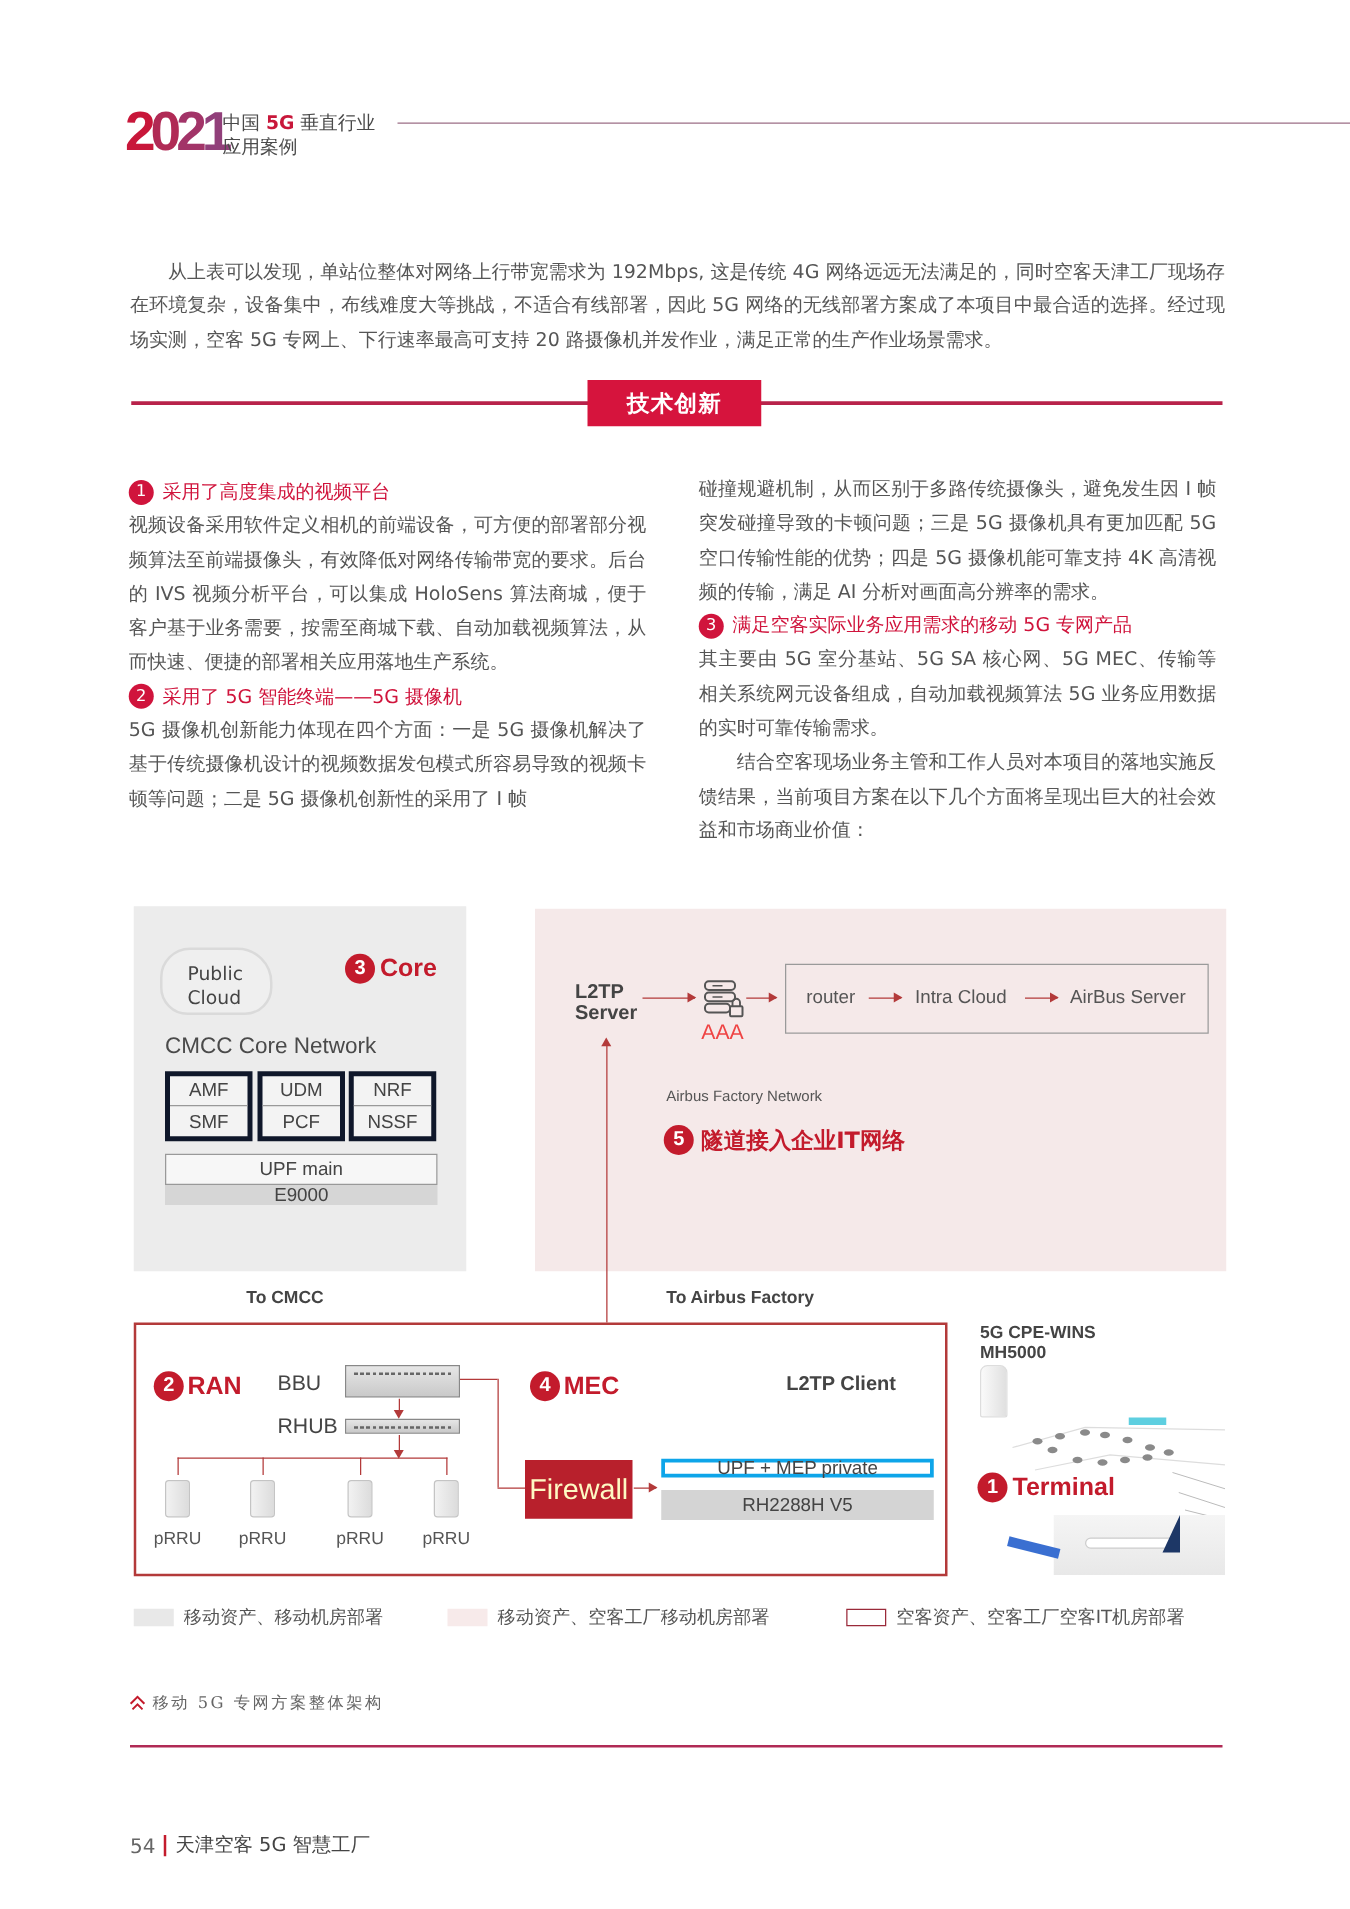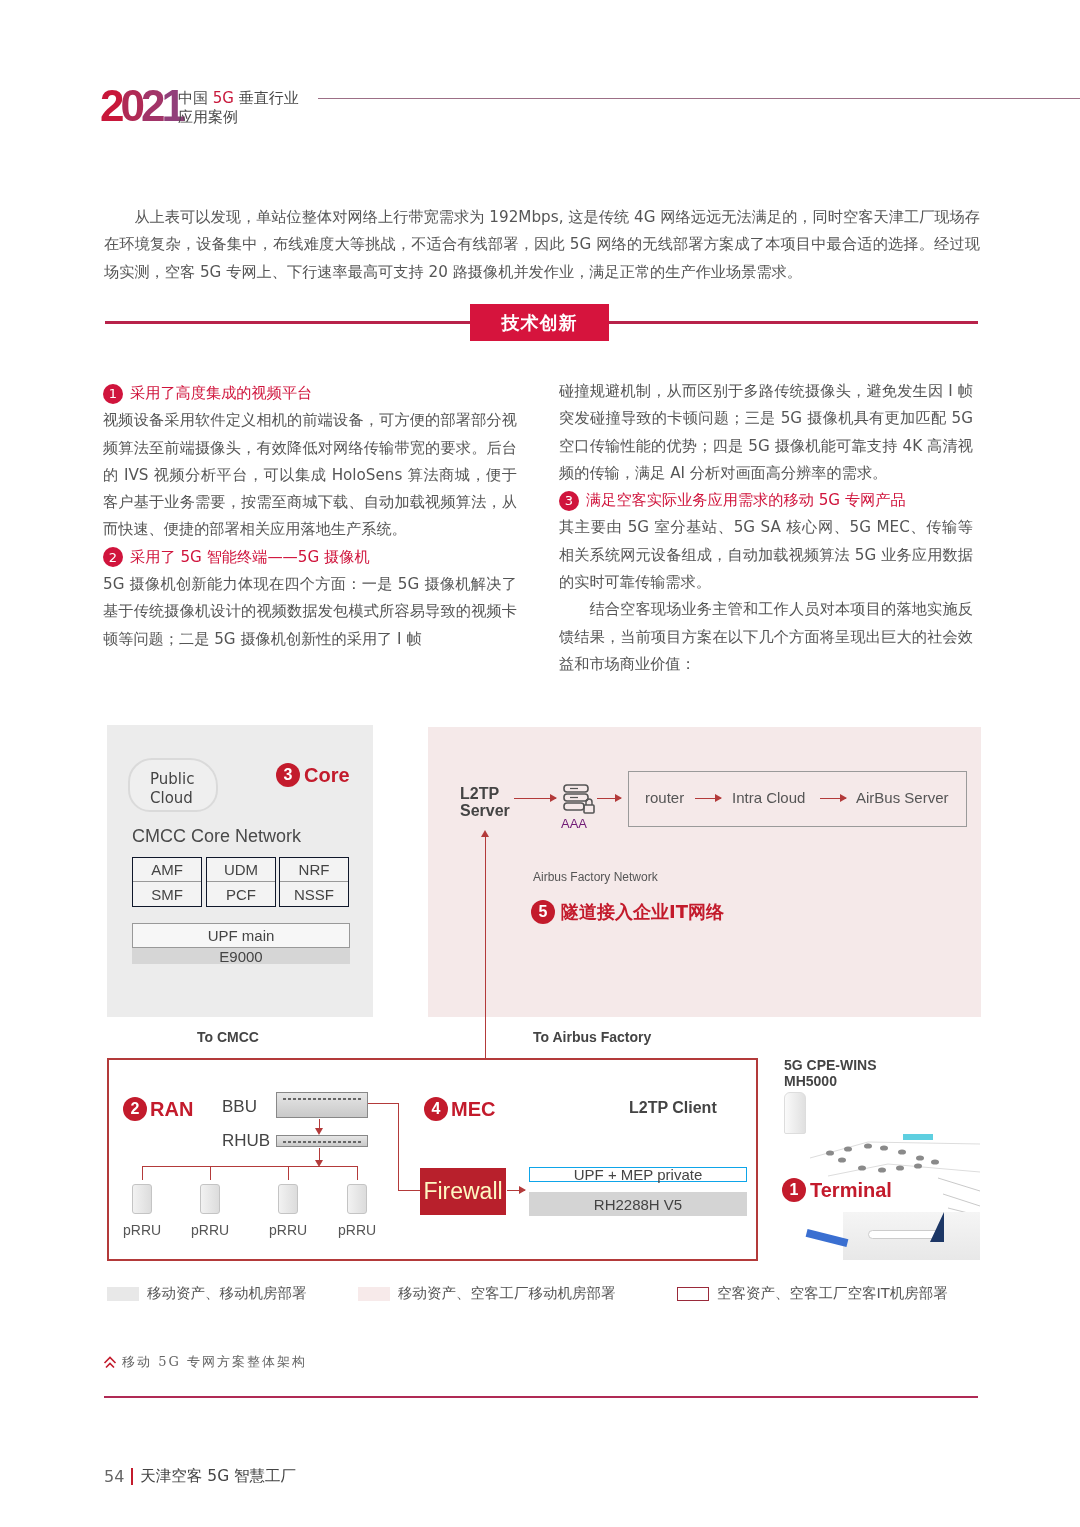--- a/index.html
+++ b/index.html
@@ -7,21 +7,21 @@
   body { position: relative; font-family: "DejaVu Sans", "Liberation Sans", sans-serif; color: #5a5a5a; }
   .abs { position: absolute; }
 
   
   .hdr-year { left: 100px; top: 84px; font-family: "Liberation Sans", sans-serif; font-weight: bold; font-size: 44px; letter-spacing: -4px; line-height: 44px;
     color: #c8173a; }
   .hdr-year span:nth-child(2) { color: #b02a55; }
   .hdr-year span:nth-child(3) { color: #a23468; }
   .hdr-year span:nth-child(4) { color: #913f7a; }
   .hdr-title { left: 178px; top: 89px; font-size: 15px; line-height: 19px; color: #4a4a4a; }
-  .hdr-title .red { color: #c8173a; font-weight: normal; }
+  .hdr-title .red { color: #c8173a; font-weight: bold; }
   .hdr-line { left: 318px; top: 98px; width: 762px; height: 1px; background: #9c6f86; }
 
   
   .intro { left: 104px; top: 204px; width: 876px; font-size: 15.2px; line-height: 27.3px; color: #555; text-align: justify; }
   .intro p { text-indent: 2em; }
 
   
   .sec-line { top: 321px; height: 3px; background: #b8224a; }
   .sec-box { left: 470px; top: 304px; width: 139px; height: 37px; background: #d6143d; color: #fff; font-size: 18px; font-weight: bold; display: flex; align-items: center; justify-content: center; letter-spacing: 1px; }
 
@@ -32,51 +32,51 @@
   .sub-h { color: #d0143c; display: flex; align-items: center; gap: 7px; white-space: nowrap; }
   .num-badge { display: inline-flex; width: 20px; height: 20px; border-radius: 50%; background: #d0143c; color: #fff; font-size: 13px; align-items: center; justify-content: center; flex-shrink: 0; }
   .indent { text-indent: 2em; }
 
   
   .core-box { left: 107px; top: 725px; width: 266px; height: 292px; background: #ececec; }
   .cloud { left: 128px; top: 758px; width: 90px; height: 54px; border: 2px solid #dadada; border-radius: 24px 28px 22px 22px; background: #efefef; font-size: 15px; line-height: 19px; color: #444; padding: 10px 0 0 20px; }
   .badge-lg { display: inline-flex; width: 24px; height: 24px; border-radius: 50%; background: #c31b2c; color: #fff; font-size: 16px; font-weight: bold; align-items: center; justify-content: center; font-family: "Liberation Sans", sans-serif; }
   .core-label { left: 276px; top: 763px; display: flex; align-items: center; gap: 4px; color: #c31b2c; font-family: "Liberation Sans", sans-serif; font-weight: bold; font-size: 20px; }
   .cmcc-title { left: 132px; top: 826px; font-family: "Liberation Sans", sans-serif; font-size: 18px; color: #4a4a4a; }
-  .nf-grid { top: 857px; width: 70px; border: 1px solid #0f172a; background: #f3f3f3; }
+  .nf-grid { top: 857px; width: 70px; border: 4px solid #0f172a; background: #f3f3f3; }
   .nf-grid div { height: 24px; display: flex; align-items: center; justify-content: center; font-family: "Liberation Sans", sans-serif; font-size: 15px; color: #444; }
   .nf-grid div:first-child { border-bottom: 1px solid #999; }
   .upf-main { left: 132px; top: 923px; width: 218px; height: 25px; border: 1px solid #999; background: #f7f7f7; font-family: "Liberation Sans", sans-serif; font-size: 15px; color: #444; display: flex; align-items: center; justify-content: center; }
   .upf-e9000 { left: 132px; top: 948px; width: 218px; height: 16px; background: #d6d6d6; font-family: "Liberation Sans", sans-serif; font-size: 15px; color: #444; display: flex; align-items: center; justify-content: center; }
 
   .airbus-box { left: 428px; top: 727px; width: 553px; height: 290px; background: #f5e9e9; }
   .l2tp-server { left: 460px; top: 785px; font-family: "Liberation Sans", sans-serif; font-weight: bold; font-size: 16px; line-height: 17px; color: #444; }
   .arrow-h { height: 1px; background: #b33a3a; }
   .arrow-h::after { content: ""; position: absolute; right: -1px; top: -4px; border-left: 7px solid #b33a3a; border-top: 4.5px solid transparent; border-bottom: 4.5px solid transparent; }
-  .aaa-label { left: 561px; top: 816px; font-family: "Liberation Sans", sans-serif; font-size: 13px; color: #701a75; }
+  .aaa-label { left: 561px; top: 816px; font-family: "Liberation Sans", sans-serif; font-size: 17px; color: #ef4444; }
   .route-box { left: 628px; top: 771px; width: 339px; height: 56px; border: 1.5px solid #9a9a9a; background: #f5e9e9; }
   .route-txt { font-family: "Liberation Sans", sans-serif; font-size: 15px; color: #555; top: 789px; }
   .afn-label { left: 533px; top: 870px; font-family: "Liberation Sans", sans-serif; font-size: 12px; color: #555; }
   .tunnel { left: 531px; top: 900px; display: flex; align-items: center; gap: 6px; color: #c31b2c; font-size: 18px; font-weight: bold; }
 
   .to-label { top: 1029px; font-family: "Liberation Sans", sans-serif; font-weight: bold; font-size: 14px; color: #444; }
   .vline { width: 1px; background: #b33a3a; }
   .hline { height: 1px; background: #b33a3a; }
   .arrow-up { left: 481px; top: 830px; border-bottom: 7px solid #b33a3a; border-left: 4.5px solid transparent; border-right: 4.5px solid transparent; }
   .arrow-down { border-top: 7px solid #b33a3a; border-left: 4.5px solid transparent; border-right: 4.5px solid transparent; }
 
   .ran-box { left: 107px; top: 1058px; width: 651px; height: 203px; border: 2px solid #b33a3a; background: #fff; }
   .sec-tag { display: flex; align-items: center; gap: 3px; color: #c31b2c; font-family: "Liberation Sans", sans-serif; font-weight: bold; font-size: 20px; }
   .lbl { font-family: "Liberation Sans", sans-serif; font-size: 17px; color: #444; }
   .device { background: linear-gradient(#e6e6e6, #c9c9c9); border: 1px solid #888; }
   .device::before { content: ""; position: absolute; left: 6px; right: 6px; top: 5px; height: 2px; background: repeating-linear-gradient(90deg, #666 0 3px, transparent 3px 5px); }
   .prru { width: 20px; height: 30px; background: linear-gradient(90deg, #f2f2f2, #dcdcdc); border: 1px solid #c4c4c4; border-radius: 3px; }
   .prru-lbl { top: 1222px; font-family: "Liberation Sans", sans-serif; font-size: 14px; color: #555; }
   .firewall { left: 420px; top: 1168px; width: 86px; height: 47px; background: #b8202c; color: #fef9c3; font-family: "Liberation Sans", sans-serif; font-size: 23px; display: flex; align-items: center; justify-content: center; }
-  .upf-priv { left: 529px; top: 1167px; width: 218px; height: 15px; border: 1px solid #0ea5e9; background: #fff; font-family: "Liberation Sans", sans-serif; font-size: 15px; color: #444; display: flex; align-items: center; justify-content: center; }
+  .upf-priv { left: 529px; top: 1167px; width: 218px; height: 15px; border: 3px solid #0ea5e9; background: #fff; font-family: "Liberation Sans", sans-serif; font-size: 15px; color: #444; display: flex; align-items: center; justify-content: center; }
   .upf-rh { left: 529px; top: 1192px; width: 218px; height: 24px; background: #d4d4d4; font-family: "Liberation Sans", sans-serif; font-size: 15px; color: #444; display: flex; align-items: center; justify-content: center; }
 
   .cpe-label { left: 784px; top: 1057px; font-family: "Liberation Sans", sans-serif; font-weight: bold; font-size: 14px; line-height: 16px; color: #444; }
   .cpe-device { left: 784px; top: 1092px; width: 22px; height: 42px; background: linear-gradient(90deg, #fafafa, #e0e0e0); border: 1px solid #ddd; border-radius: 6px 6px 2px 2px; }
   .ceiling-tag { left: 903px; top: 1134px; width: 30px; height: 6px; background: #5ecfe0; }
   .plane-area { left: 843px; top: 1212px; width: 137px; height: 48px; background: linear-gradient(#f5f5f5, #e8e8e8); }
   .plane-tail { left: 930px; top: 1212px; width: 0; height: 0; border-left: 14px solid transparent; border-bottom: 30px solid #1d3766; }
   .plane-body { left: 868px; top: 1230px; width: 74px; height: 9px; background: #ffffff; border-radius: 5px; border: 1px solid #ccc; }
   .blue-tag { left: 806px; top: 1234px; width: 42px; height: 8px; background: #3a6fd1; transform: rotate(14deg); }
   .terminal { left: 782px; top: 1178px; display: flex; align-items: center; gap: 4px; color: #c31b2c; font-family: "Liberation Sans", sans-serif; font-weight: bold; font-size: 20px; }

